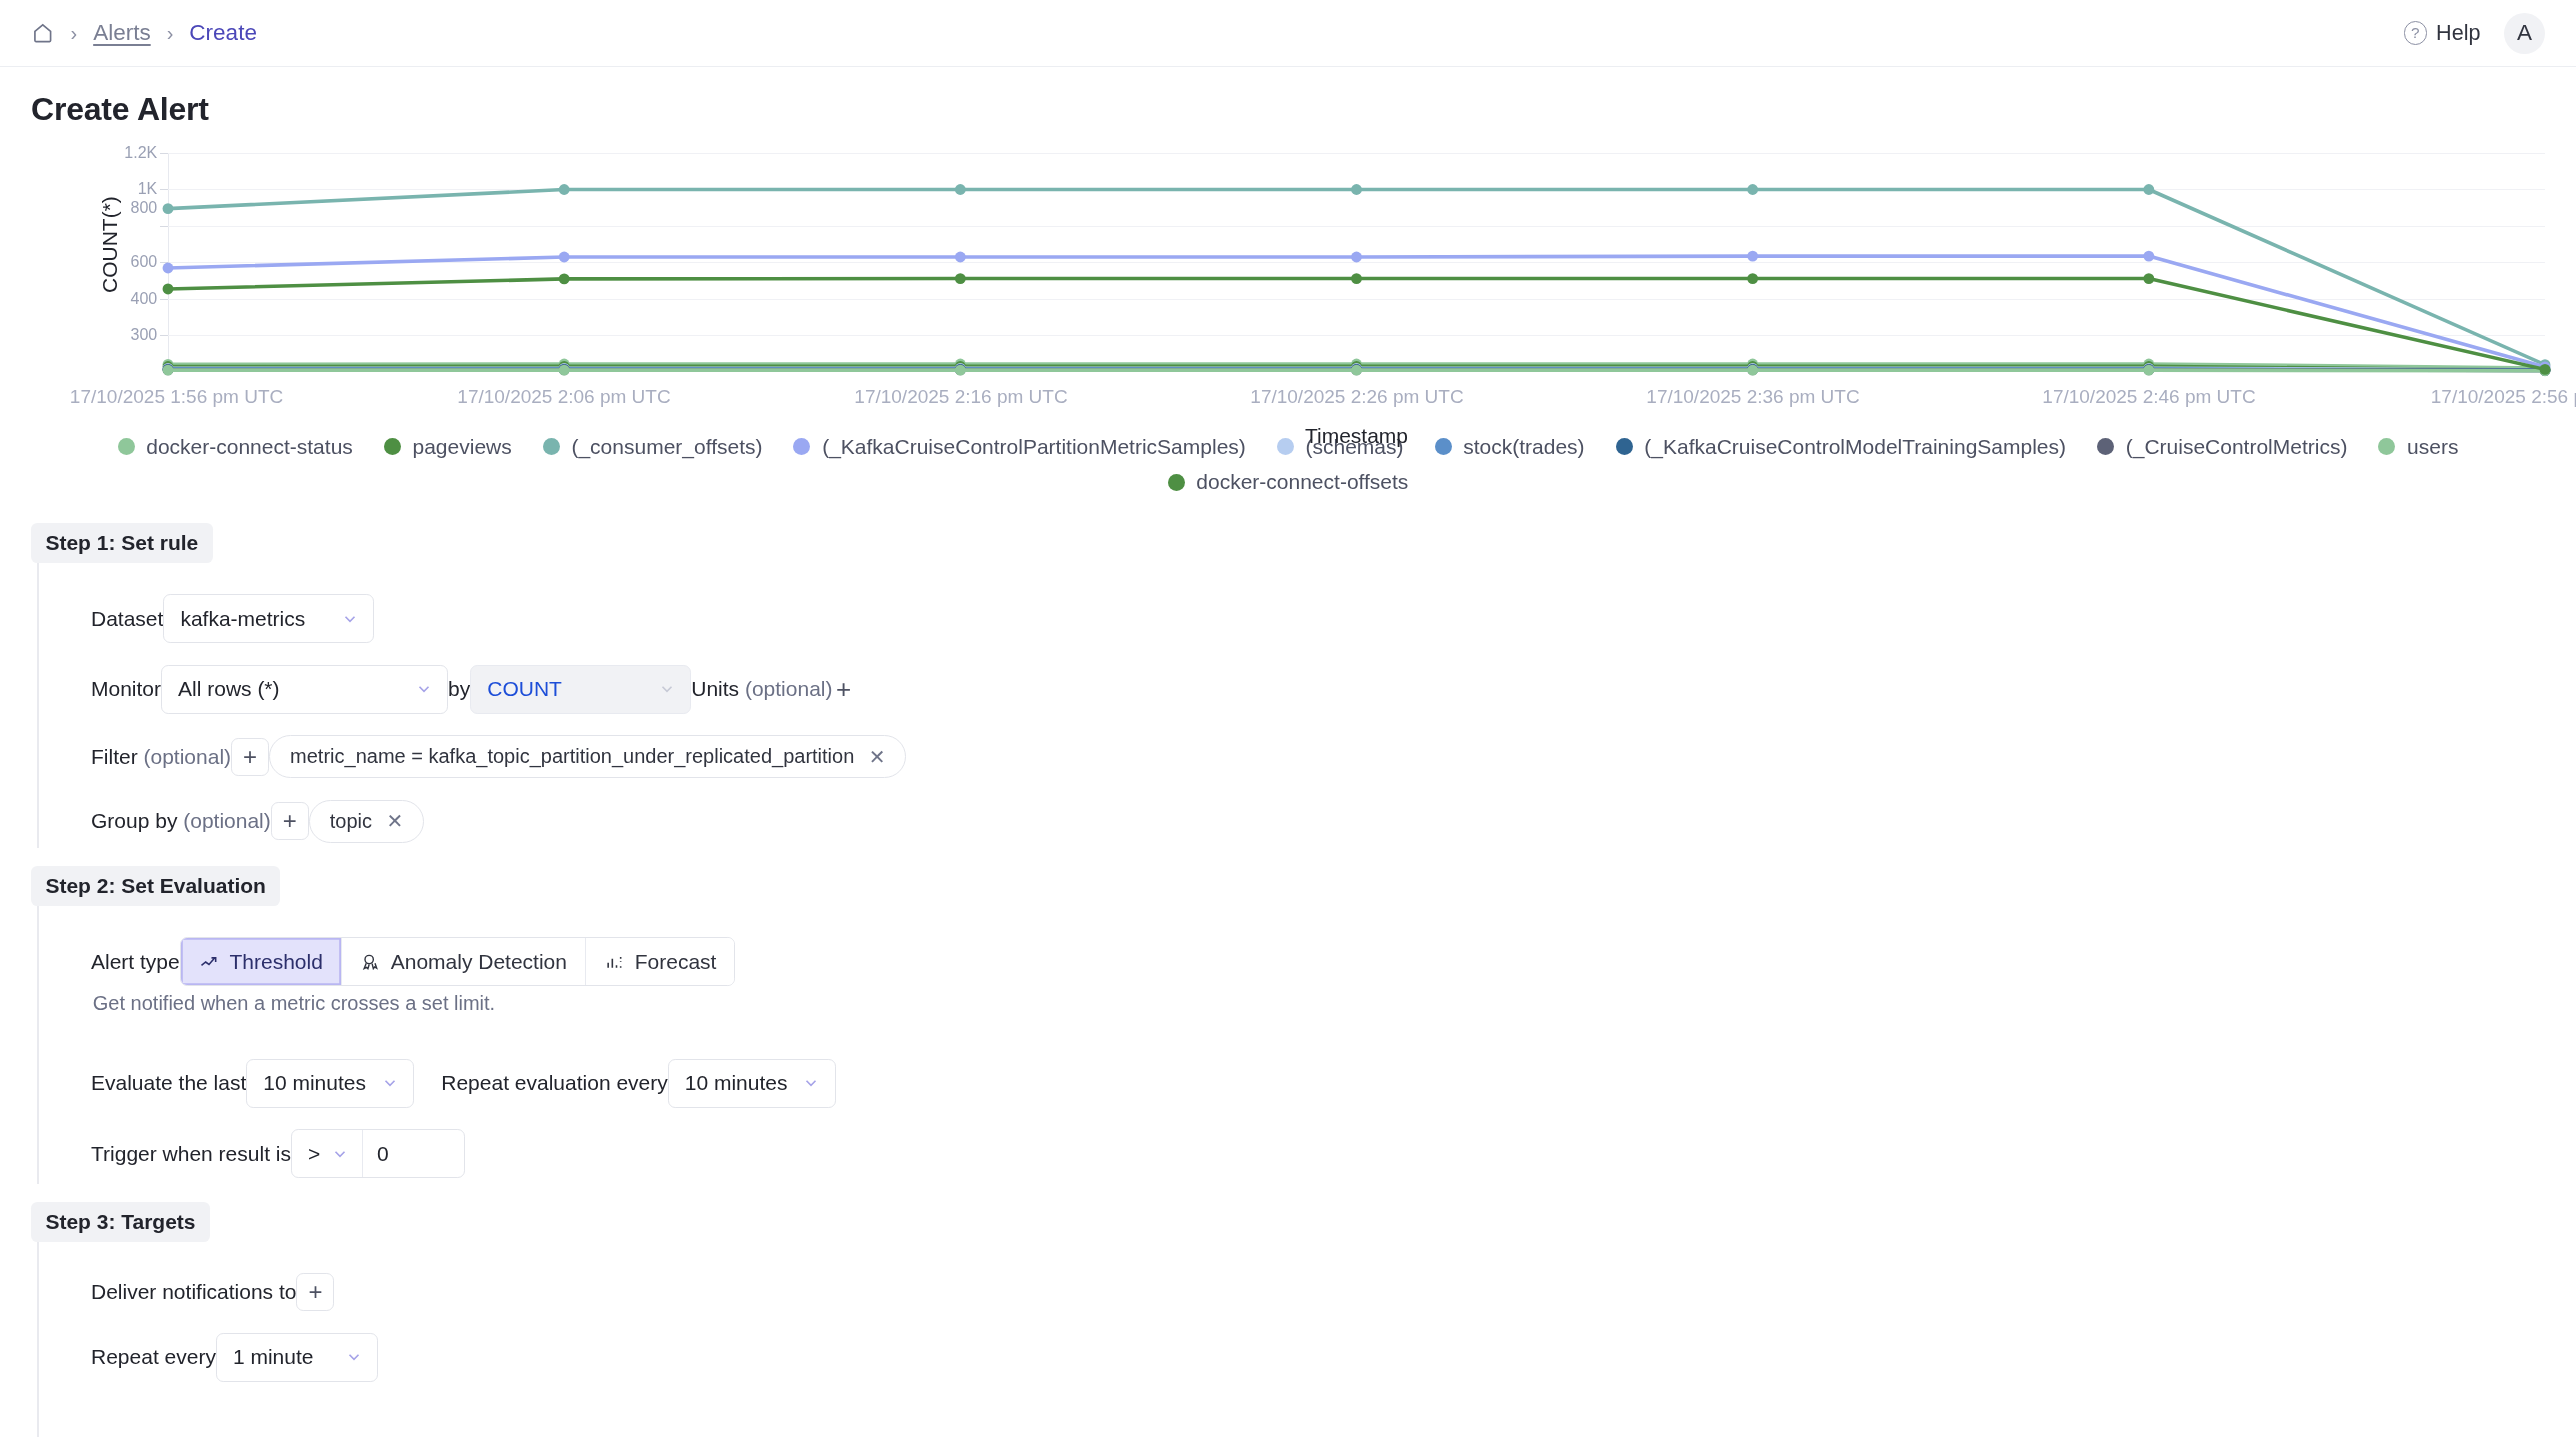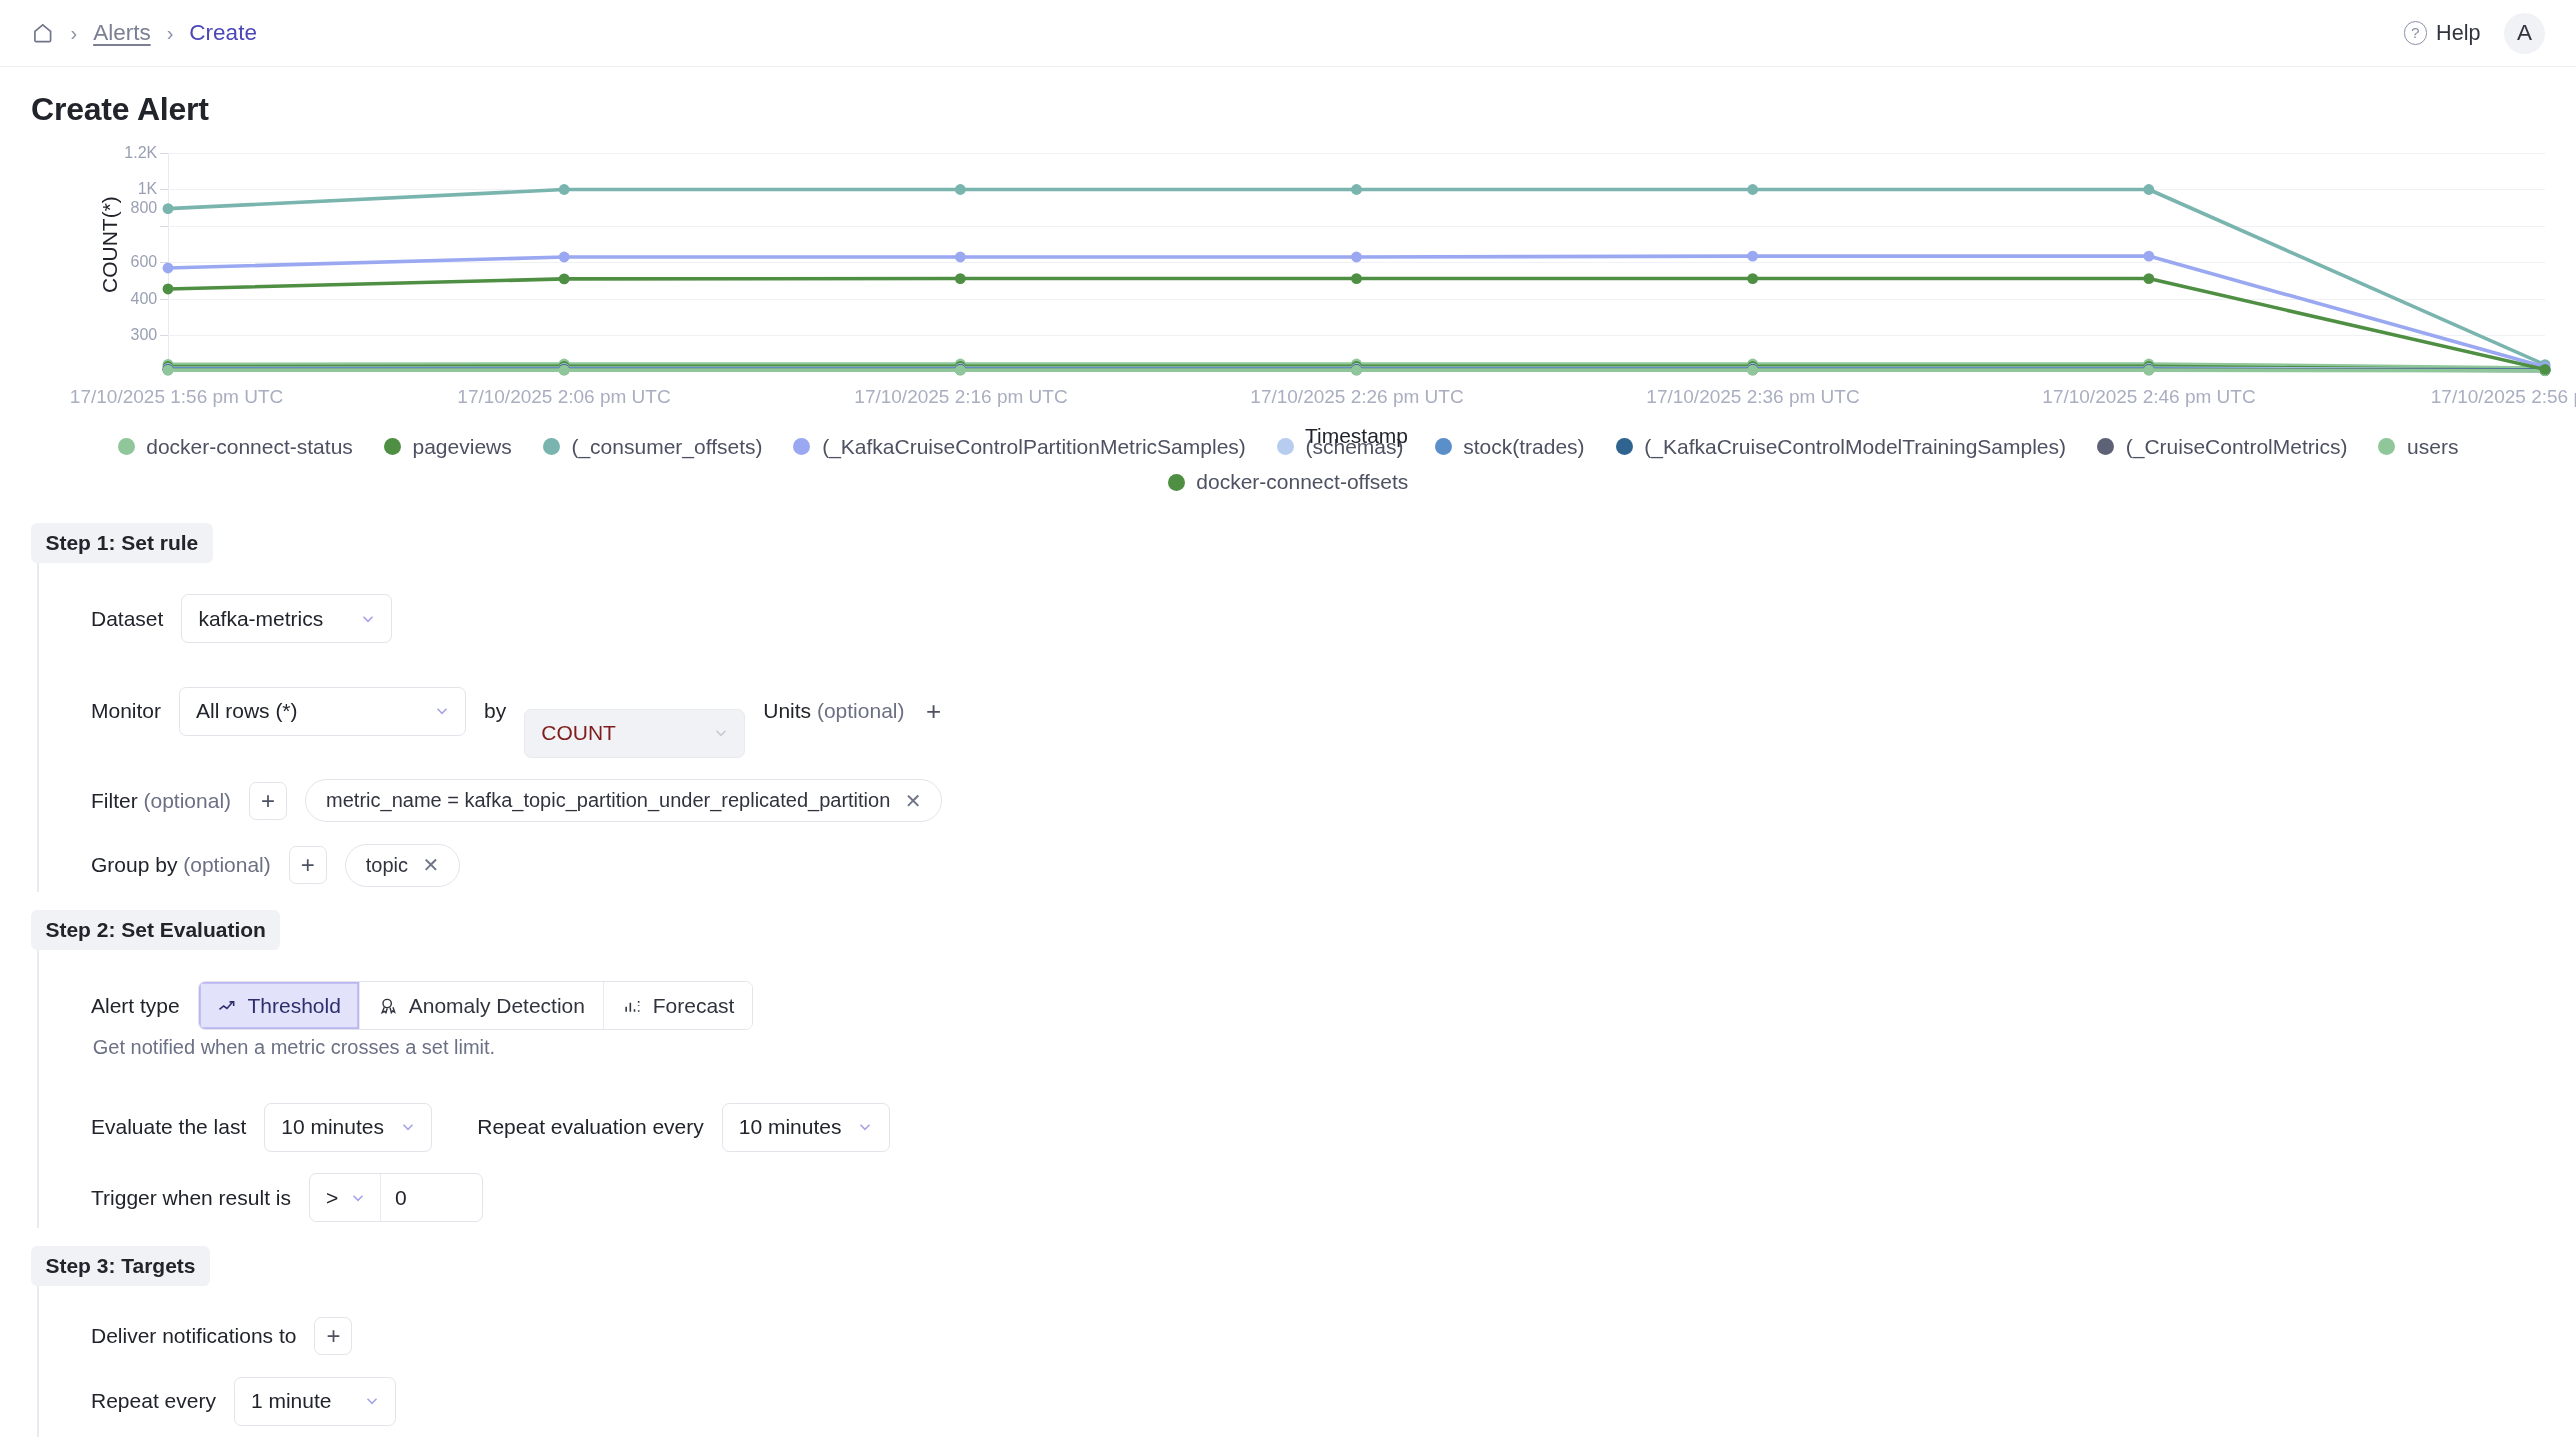--- a/index.html
+++ b/index.html
@@ -64,30 +64,30 @@
 
   
   .steps{ padding:0 31px; margin-top:29px; }
   .step{ position:relative; }
   .step-line{ position:absolute; left:6.3px; top:18px; bottom:-5.4px; width:1.8px; background:#e9eaef; }
   .step-badge{ display:inline-block; background:#f1f2f5; border-radius:6.3px;
                padding:8px 14.4px; font-size:21px; font-weight:bold; color:#22242c;
                position:relative; z-index:2; }
   .step-body{ padding:31px 0 0 60px; }
 
-  .row{ display:flex; align-items:center; gap:18px; margin-bottom:21.6px; }
+  .row{ display:flex; align-items:center; margin-bottom:21.6px; }
   .lbl{ font-size:21px; color:#22242c; white-space:nowrap; }
   .lbl .opt{ color:#6b7085; }
 
   .select{ display:flex; align-items:center; justify-content:space-between;
            border:0.9px solid #e2e4ea; border-radius:7.2px; background:#fff;
            height:49px; padding:0 14.4px 0 16px; font-size:21px; color:#22242c; }
   .select.w-dataset{ width:211px; }
   .select.w-monitor{ width:287px; }
-  .select.w-agg{ width:221px; background:#f1f2f5; color:#7f1d1d; border-color:#e8eaf0;margin-top:44px; }
+  .select.w-agg{ width:221px; background:#f1f2f5; color:#1d4ed8; border-color:#e8eaf0; }
   .select.w-time{ width:168px; }
   .select.w-time2{ width:168px; }
   .select.w-rep{ width:162px; }
   .caret{ width:18px; height:18px; flex:none; }
 
   .plusbtn{ width:38px;height:38px; border:0.9px solid #e2e4ea; border-radius:7.2px;
             background:#fff; display:flex;align-items:center;justify-content:center;
             color:#4d5162; font-size:24px; line-height:1; }
   .plusplain{ color:#4d5162; font-size:26px; line-height:1; padding:0 3.6px; }
 

